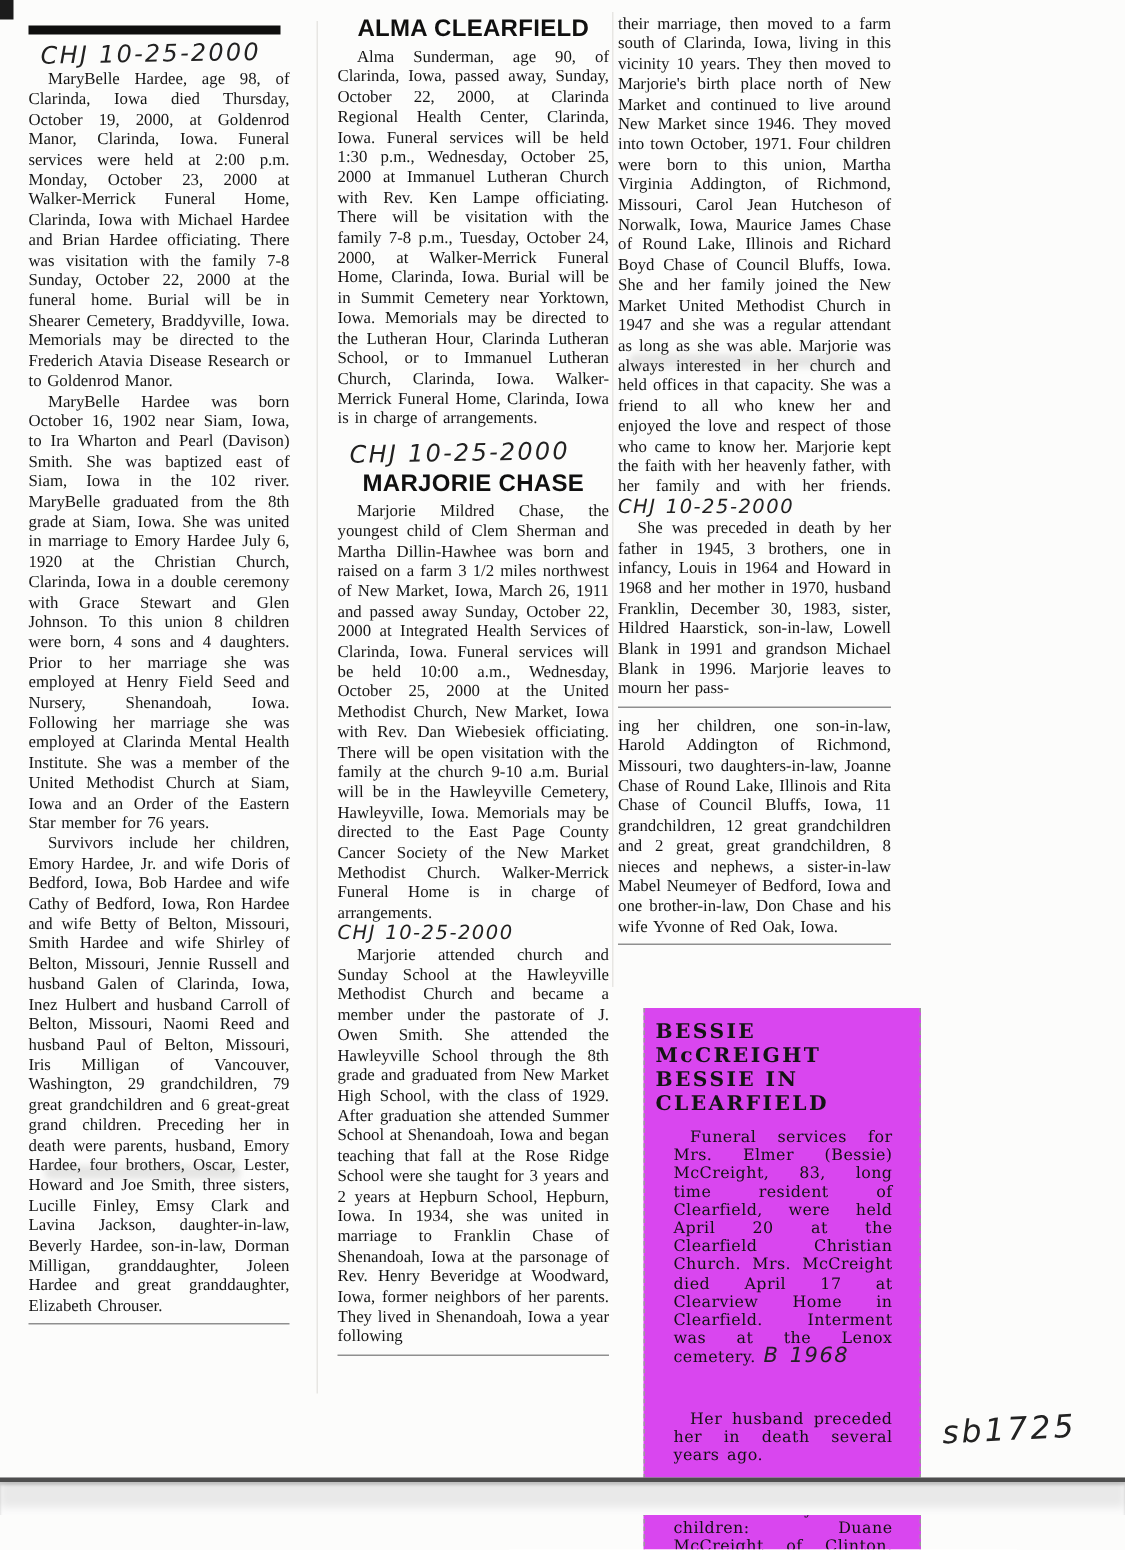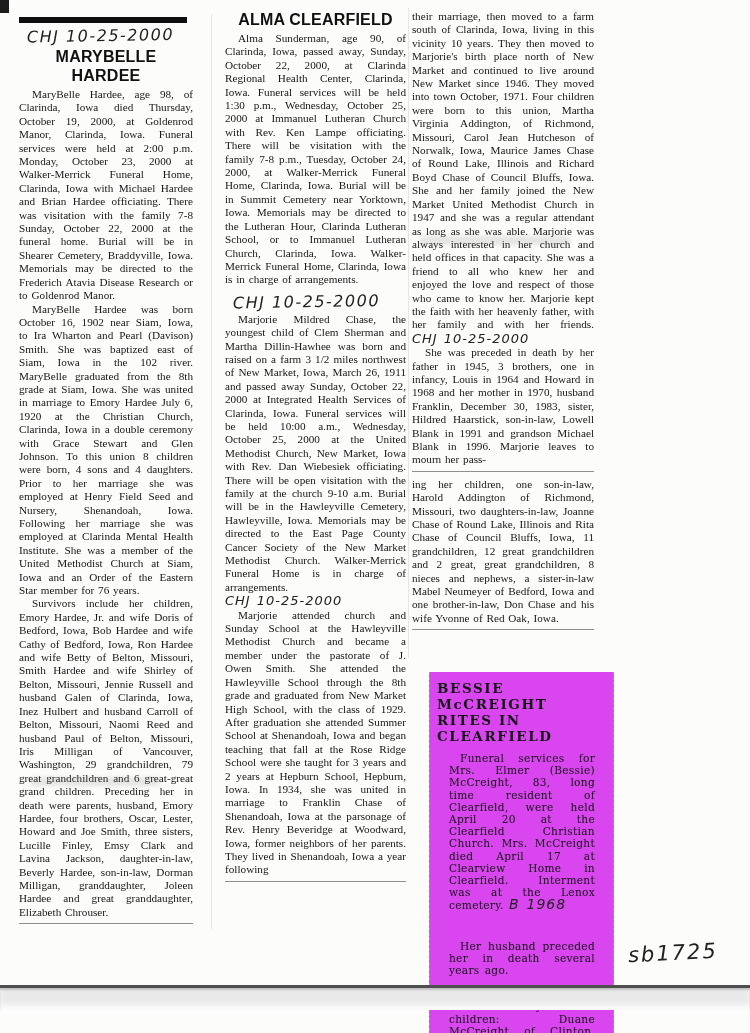--- a/index.html
+++ b/index.html
@@ -93,51 +93,51 @@
 <div id="page">
 
   <div class="corner-mark"></div>
 
   <div class="v-edge" style="left:211px;top:14px;height:915px;"></div>
   <div class="v-edge" style="left:408px;top:8px;height:650px;"></div>
 
   <div class="col" style="left:19px;top:17px;width:174px;">
     <div class="top-bar"></div>
     <span class="hw hw-block" style="font-size:16px;">CHJ 10-25-2000</span>
-    <h2 class="headline">MARYBELLE HARDEE</h2>
     <p class="body-p">MaryBelle Hardee, age 98, of Clarinda, Iowa died Thursday, October 19, 2000, at Goldenrod Manor, Clarinda, Iowa. Funeral services were held at 2:00 p.m. Monday, October 23, 2000 at Walker-Merrick Funeral Home, Clarinda, Iowa with Michael Hardee and Brian Hardee officiating. There was visitation with the family 7-8 Sunday, October 22, 2000 at the funeral home. Burial will be in Shearer Cemetery, Braddyville, Iowa. Memorials may be directed to the Frederich Atavia Disease Research or to Goldenrod Manor.</p>
     <p class="body-p">MaryBelle Hardee was born October 16, 1902 near Siam, Iowa, to Ira Wharton and Pearl (Davison) Smith. She was baptized east of Siam, Iowa in the 102 river. MaryBelle graduated from the 8th grade at Siam, Iowa. She was united in marriage to Emory Hardee July 6, 1920 at the Christian Church, Clarinda, Iowa in a double ceremony with Grace Stewart and Glen Johnson. To this union 8 children were born, 4 sons and 4 daughters. Prior to her marriage she was employed at Henry Field Seed and Nursery, Shenandoah, Iowa. Following her marriage she was employed at Clarinda Mental Health Institute. She was a member of the United Methodist Church at Siam, Iowa and an Order of the Eastern Star member for 76 years.</p>
     <p class="body-p">Survivors include her children, Emory Hardee, Jr. and wife Doris of Bedford, Iowa, Bob Hardee and wife Cathy of Bedford, Iowa, Ron Hardee and wife Betty of Belton, Missouri, Smith Hardee and wife Shirley of Belton, Missouri, Jennie Russell and husband Galen of Clarinda, Iowa, Inez Hulbert and husband Carroll of Belton, Missouri, Naomi Reed and husband Paul of Belton, Missouri, Iris Milligan of Vancouver, Washington, 29 grandchildren, 79 great grandchildren and 6 great-great grand children. Preceding her in death were parents, husband, Emory Hardee, four brothers, Oscar, Lester, Howard and Joe Smith, three sisters, Lucille Finley, Emsy Clark and Lavina Jackson, daughter-in-law, Beverly Hardee, son-in-law, Dorman Milligan, granddaughter, Joleen Hardee and great granddaughter, Elizabeth Chrouser.</p>
     <hr class="rule">
   </div>
 
   <div class="col" style="left:225px;top:10px;width:181px;">
     <h2 class="headline">ALMA CLEARFIELD</h2>
     <p class="body-p">Alma Sunderman, age 90, of Clarinda, Iowa, passed away, Sunday, October 22, 2000, at Clarinda Regional Health Center, Clarinda, Iowa. Funeral services will be held 1:30 p.m., Wednesday, October 25, 2000 at Immanuel Lutheran Church with Rev. Ken Lampe officiating. There will be visitation with the family 7-8 p.m., Tuesday, October 24, 2000, at Walker-Merrick Funeral Home, Clarinda, Iowa. Burial will be in Summit Cemetery near Yorktown, Iowa. Memorials may be directed to the Lutheran Hour, Clarinda Lutheran School, or to Immanuel Lutheran Church, Clarinda, Iowa. Walker-Merrick Funeral Home, Clarinda, Iowa is in charge of arrangements.</p>
 
     <span class="hw hw-block" style="font-size:16px;margin-top:5px;">CHJ 10-25-2000</span>
+    <h2 class="headline">MARJORIE CHASE</h2>
 
     <p class="body-p"><span>Marjorie Mildred Chase, the youngest child of Clem Sherman and Martha Dillin-Hawhee was born and raised on a farm 3 1/2 miles northwest of New Market, Iowa, March 26, 1911 and passed away Sunday, October 22, 2000 at Integrated Health Services of Clarinda, Iowa. Funeral services will be held 10:00 a.m., Wednesday, October 25, 2000 at the United Methodist Church, New Market, Iowa with Rev. Dan Wiebesiek officiating. There will be open visitation with the family at the church 9-10 a.m. Burial will be in the Hawleyville Cemetery, Hawleyville, Iowa. Memorials may be directed to the East Page County Cancer Society of the New Market Methodist Church. Walker-Merrick Funeral Home is in charge of arrangements.</span>
       <span class="hw hw-inline">CHJ 10-25-2000</span></p>
     <p class="body-p">Marjorie attended church and Sunday School at the Hawleyville Methodist Church and became a member under the pastorate of J. Owen Smith. She attended the Hawleyville School through the 8th grade and graduated from New Market High School, with the class of 1929. After graduation she attended Summer School at Shenandoah, Iowa and began teaching that fall at the Rose Ridge School were she taught for 3 years and 2 years at Hepburn School, Hepburn, Iowa. In 1934, she was united in marriage to Franklin Chase of Shenandoah, Iowa at the parsonage of Rev. Henry Beveridge at Woodward, Iowa, former neighbors of her parents. They lived in Shenandoah, Iowa a year following</p>
     <hr class="rule">
   </div>
 
   <div class="col" style="left:412px;top:10px;width:182px;">
     <p class="body-p" style="text-indent:0;"><span>their marriage, then moved to a farm south of Clarinda, Iowa, living in this vicinity 10 years. They then moved to Marjorie's birth place north of New Market and continued to live around New Market since 1946. They moved into town October, 1971. Four children were born to this union, Martha Virginia Addington, of Richmond, Missouri, Carol Jean Hutcheson of Norwalk, Iowa, Maurice James Chase of Round Lake, Illinois and Richard Boyd Chase of Council Bluffs, Iowa. She and her family joined the New Market United Methodist Church in 1947 and she was a regular attendant as long as she was able. Marjorie was always interested in her church and held offices in that capacity. She was a friend to all who knew her and enjoyed the love and respect of those who came to know her. Marjorie kept the faith with her heavenly father, with her family and with her friends.</span>
       <span class="hw hw-inline">CHJ 10-25-2000</span></p>
     <p class="body-p">She was preceded in death by her father in 1945, 3 brothers, one in infancy, Louis in 1964 and Howard in 1968 and her mother in 1970, husband Franklin, December 30, 1983, sister, Hildred Haarstick, son-in-law, Lowell Blank in 1991 and grandson Michael Blank in 1996. Marjorie leaves to mourn her pass-</p>
     <hr class="rule">
     <p class="body-p" style="text-indent:0;">ing her children, one son-in-law, Harold Addington of Richmond, Missouri, two daughters-in-law, Joanne Chase of Round Lake, Illinois and Rita Chase of Council Bluffs, Iowa, 11 grandchildren, 12 great grandchildren and 2 great, great grandchildren, 8 nieces and nephews, a sister-in-law Mabel Neumeyer of Bedford, Iowa and one brother-in-law, Don Chase and his wife Yvonne of Red Oak, Iowa.</p>
     <hr class="rule">
   </div>
 
   <div class="bessie">
     <p class="bessie-title">BESSIE McCREIGHT</p>
-    <p class="bessie-title">RITES IN CLEARFIELD</p>
+    <p class="bessie-title">BESSIE IN CLEARFIELD</p>
     <p class="bessie-p first"><span>Funeral services for Mrs. Elmer (Bessie) McCreight, 83, long time resident of Clearfield, were held April 20 at the Clearfield Christian Church. Mrs. McCreight died April 17 at Clearview Home in Clearfield. Interment was at the Lenox cemetery.</span>
       <span class="hw hw-inline" style="font-size:14px;">B 1968</span></p>
     <div class="gap-sm"></div>
     <p class="bessie-p">Her husband preceded her in death several years ago.</p>
     <p class="bessie-p">Mrs. McCreight is survived by five children: Duane McCreight of Clinton, Pa.; Dr. Ray McCreight, Beaver, Pa.; Lorraine McCreight, Oxford Junction, Ia.; Mildred Young of Lenox; and Floy McCreight of Clarinda.</p>
   </div>
 
   <span class="hw hw-code">sb1725</span>
 
   <div class="smudge" style="left:30px;top:777px;width:130px;height:9px;"></div>

